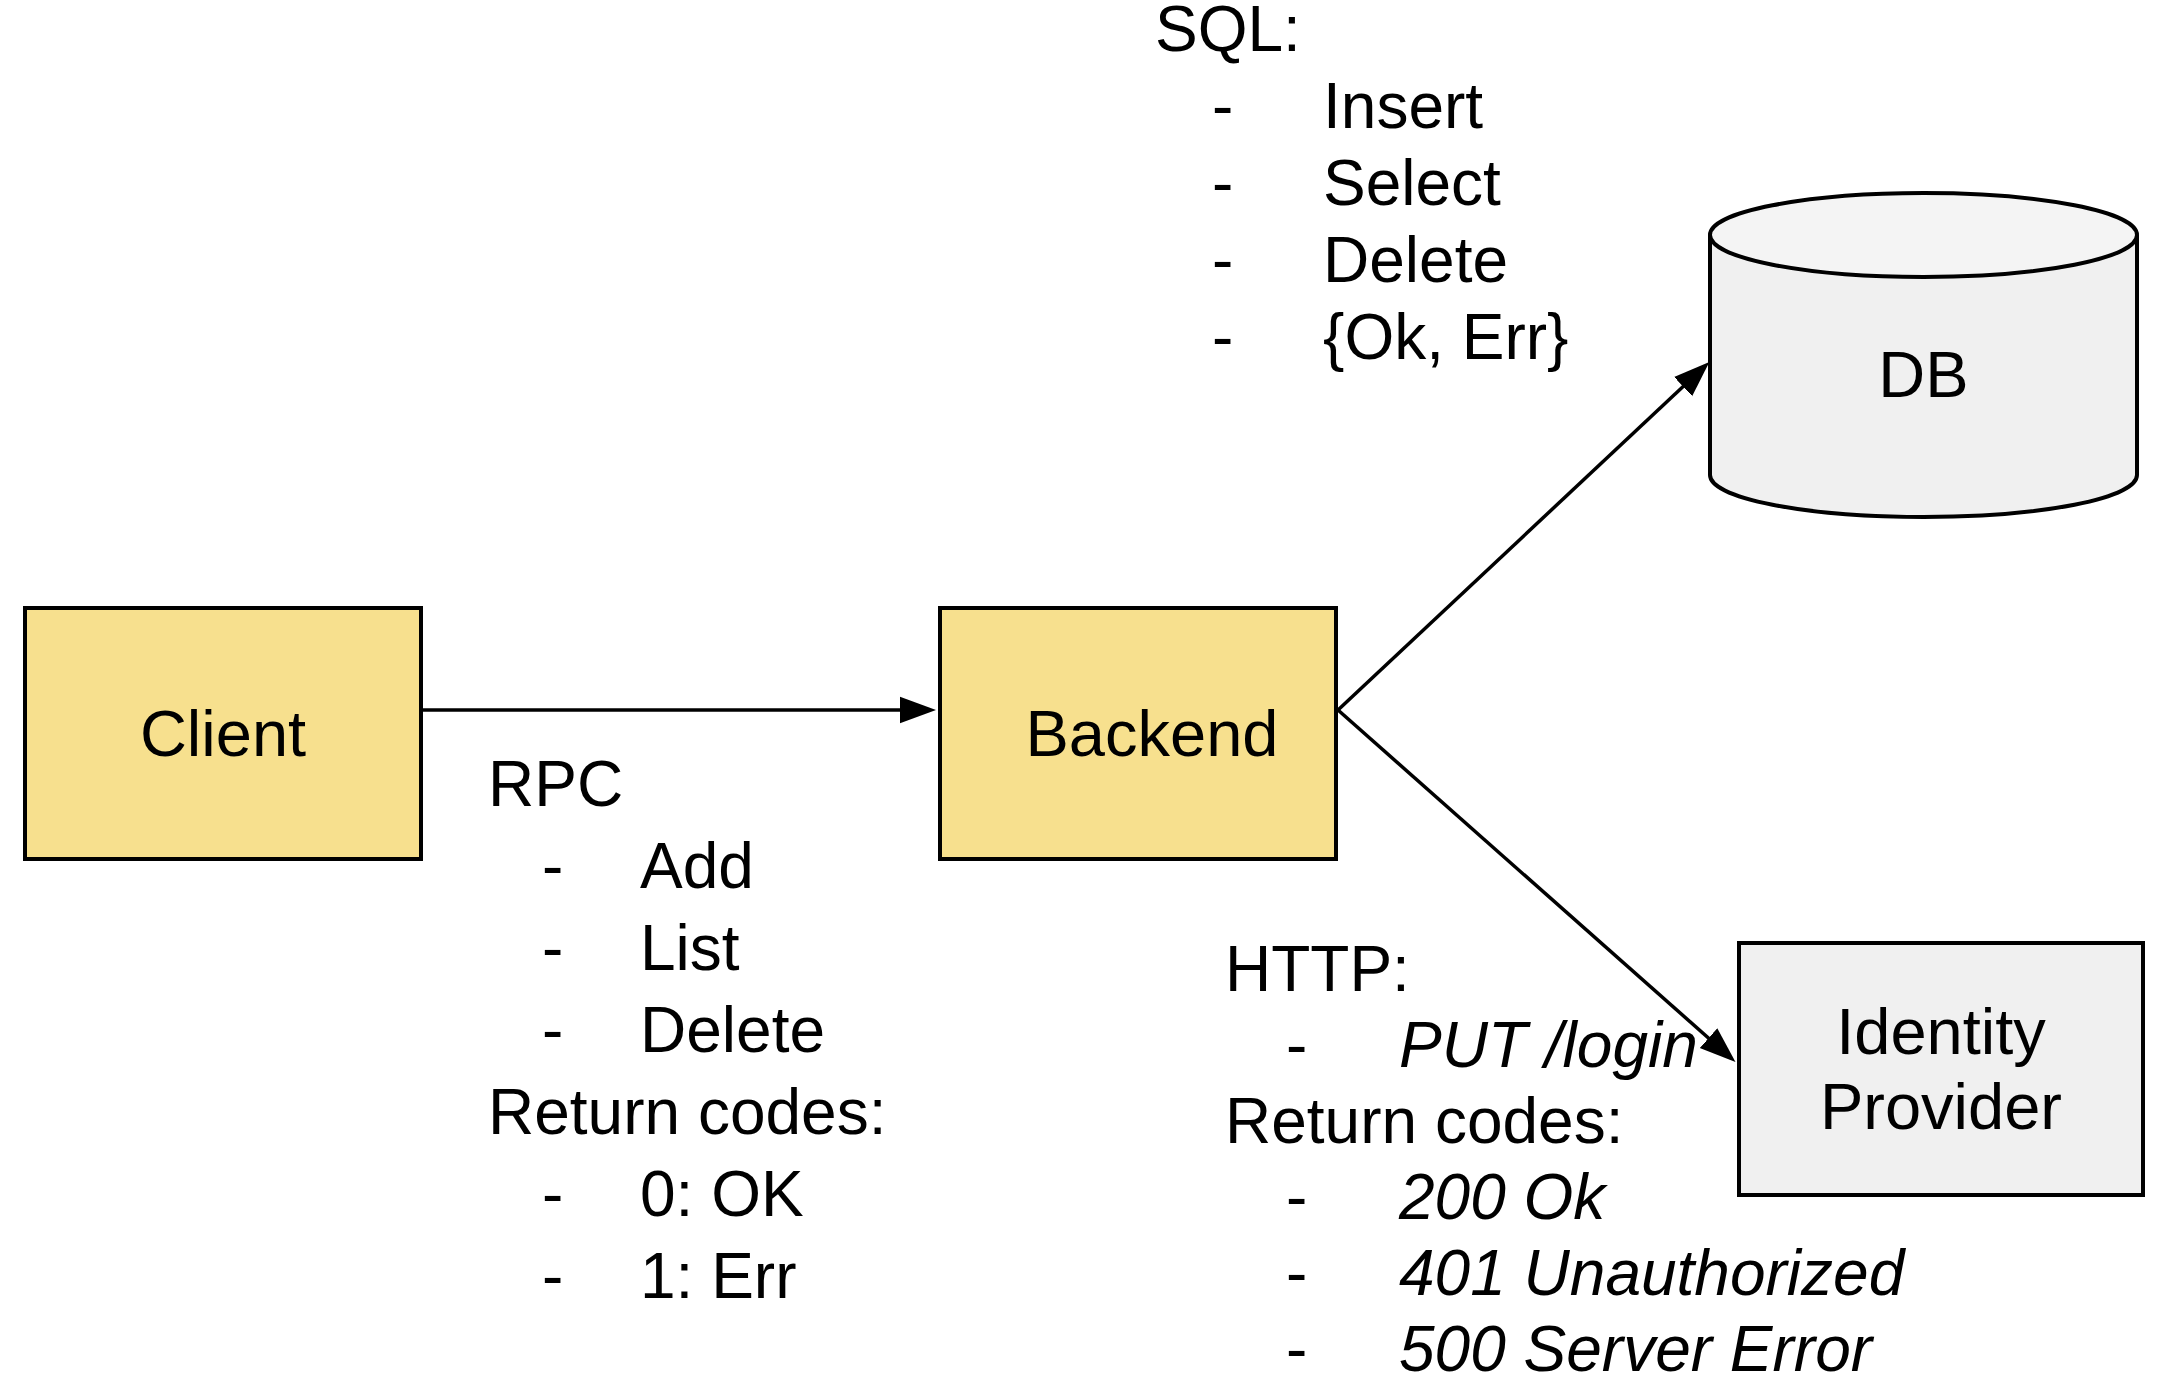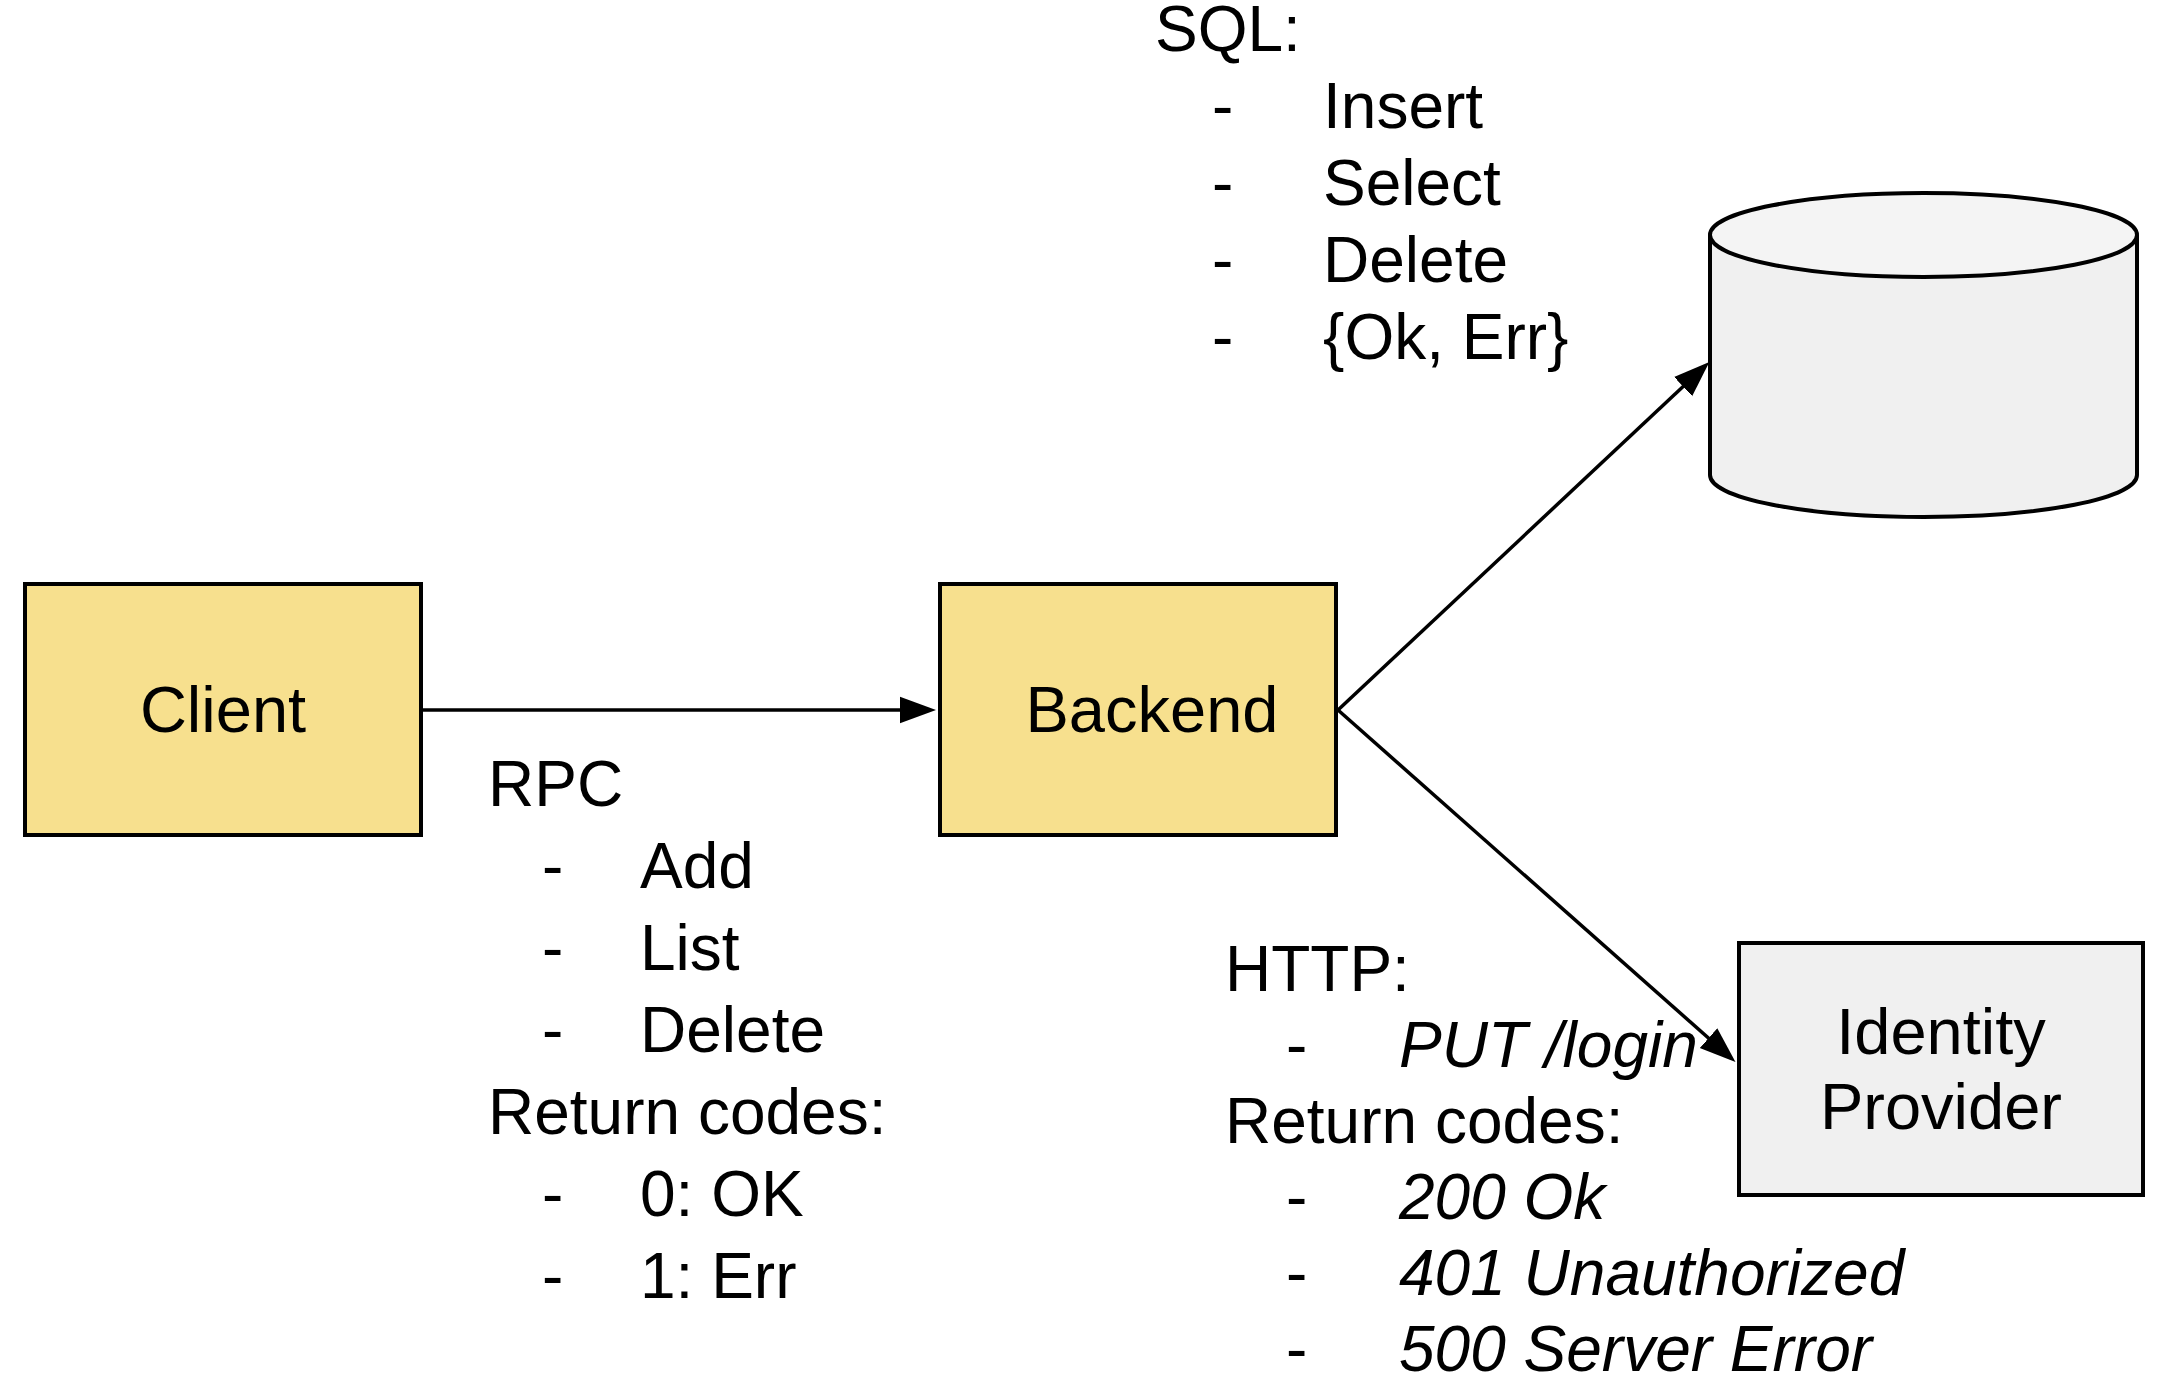--- a/index.html
+++ b/index.html
@@ -19,21 +19,21 @@
     position: absolute;
     box-sizing: border-box;
     border: 4px solid var(--stroke, #000);
     display: flex;
     align-items: center;
     justify-content: center;
     text-align: center;
     font-size: 65px;
     line-height: 75px;
   }
-  .node.yellow { background: var(--node-fill-yellow, #F7E08E); }
+  .node.yellow { background: var(--node-fill-yellow, #F7E08E); margin-top: 24px; }
   .node.gray   { background: var(--node-fill-gray, #F0F0F0); }
   #client  { left: 23px;   top: 582px; width: 400px; height: 255px; }
   #backend { left: 938px;  top: 582px; width: 400px; height: 255px; padding-left: 28px; }
   #idp     { left: 1737px; top: 941px; width: 408px; height: 256px; }
   #db-label {
     position: absolute;
     left: 1710px; top: 340px; width: 427px; height: 70px;
     text-align: center; font-size: 65px; line-height: 70px;
   }
 
@@ -88,20 +88,21 @@
     <span>Backend</span>
   </div>
 
   <div class="node gray" id="idp">
     <span>
       <span style="display:block">Identity</span>
       <span style="display:block">Provider</span>
     </span>
   </div>
 
+  <div id="db-label">DB</div>
 
   <div class="tb tb-sql">
     <div class="ln">SQL:</div>
     <div class="ln item">
       <span class="dash">-</span>
       <span class="itxt">Insert</span>
     </div>
     <div class="ln item">
       <span class="dash">-</span>
       <span class="itxt">Select</span>

